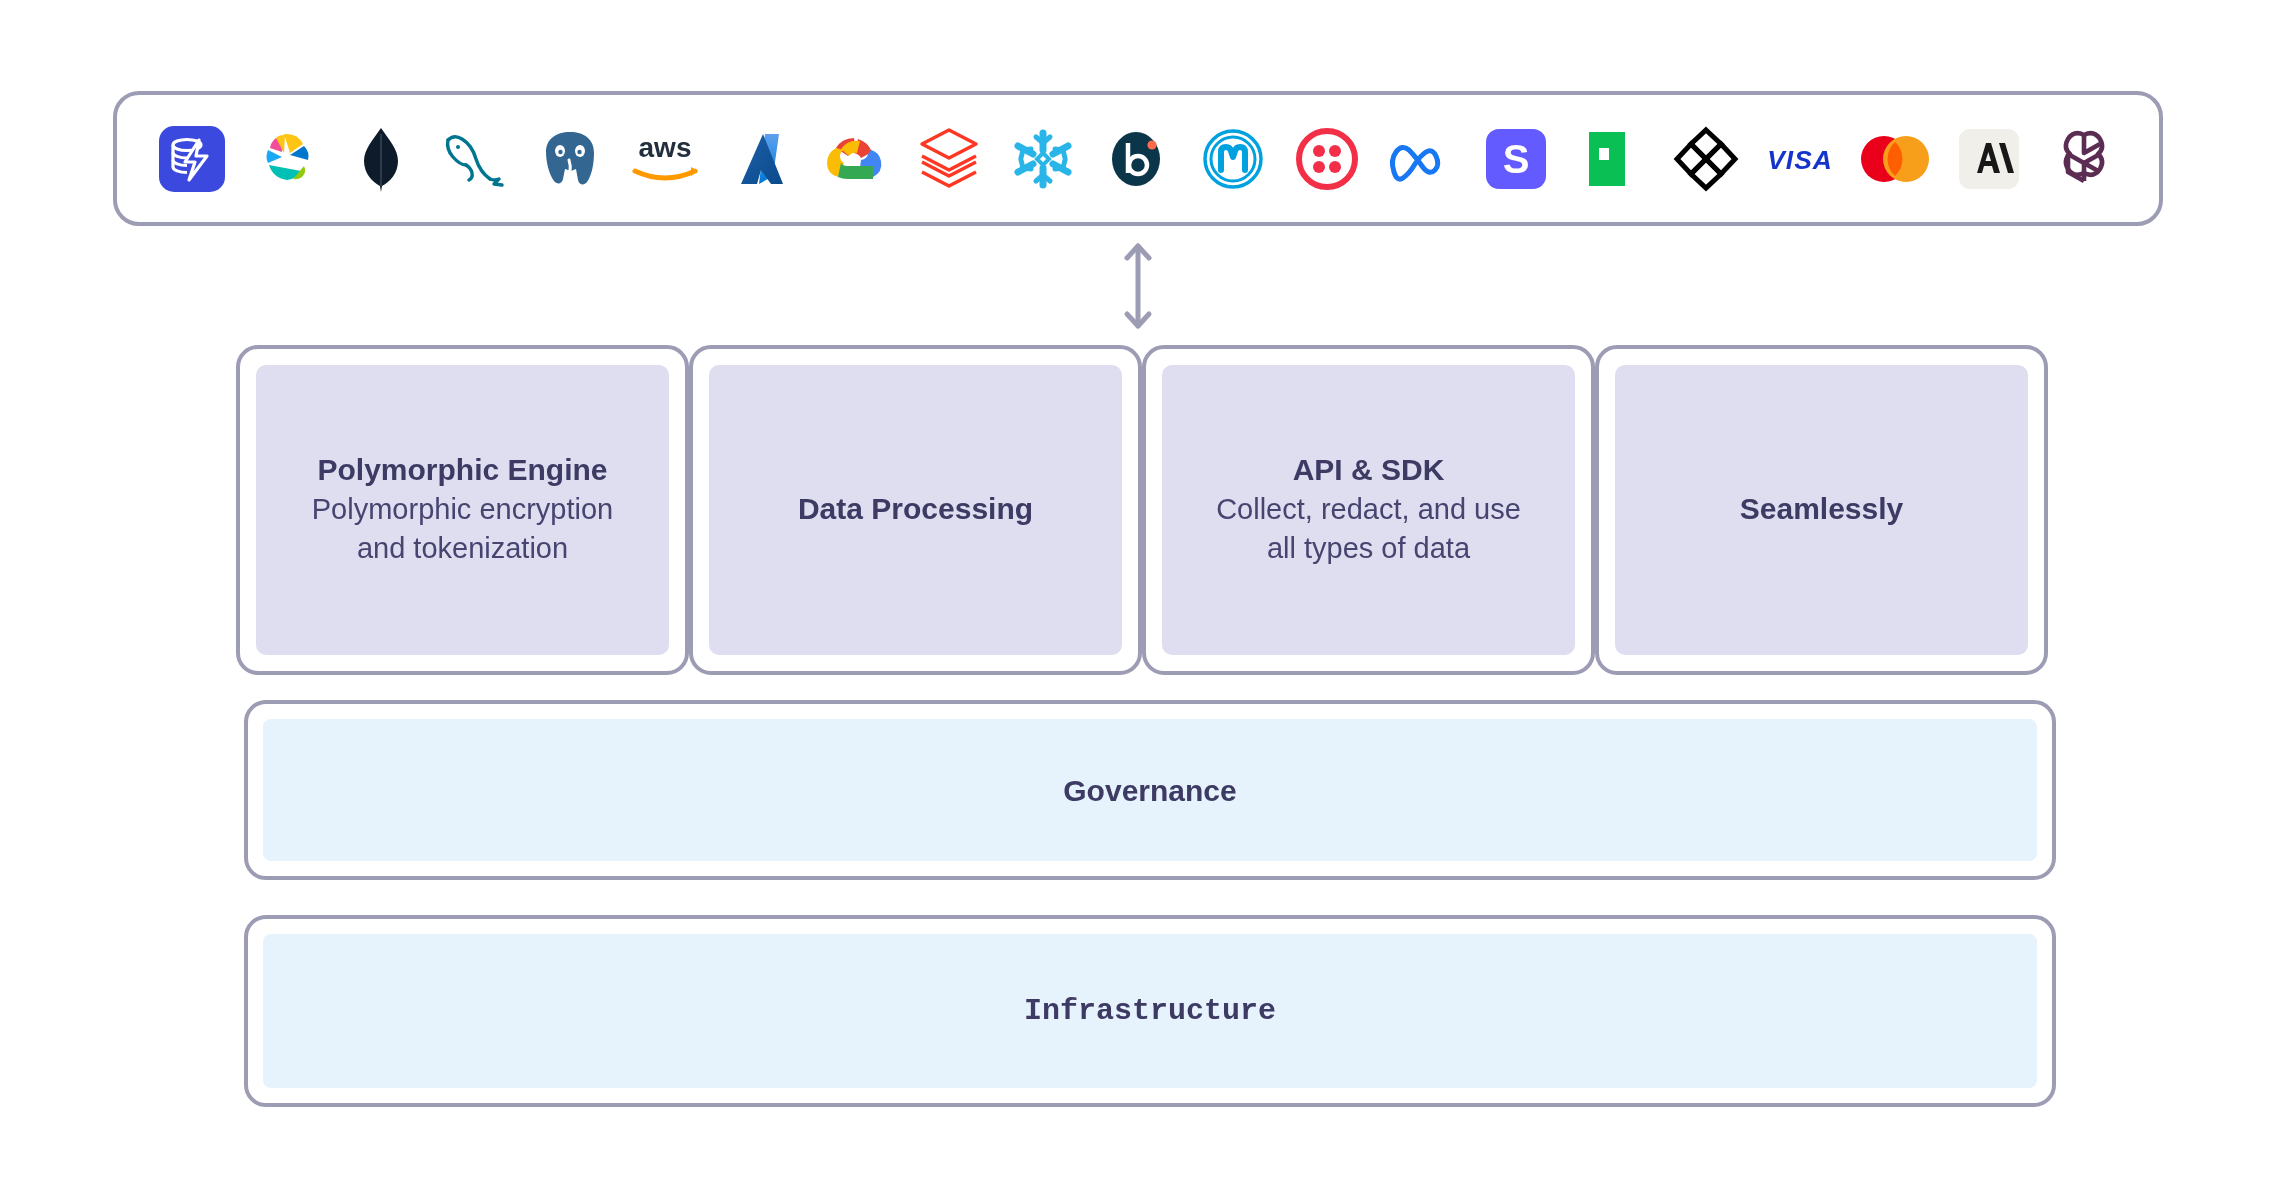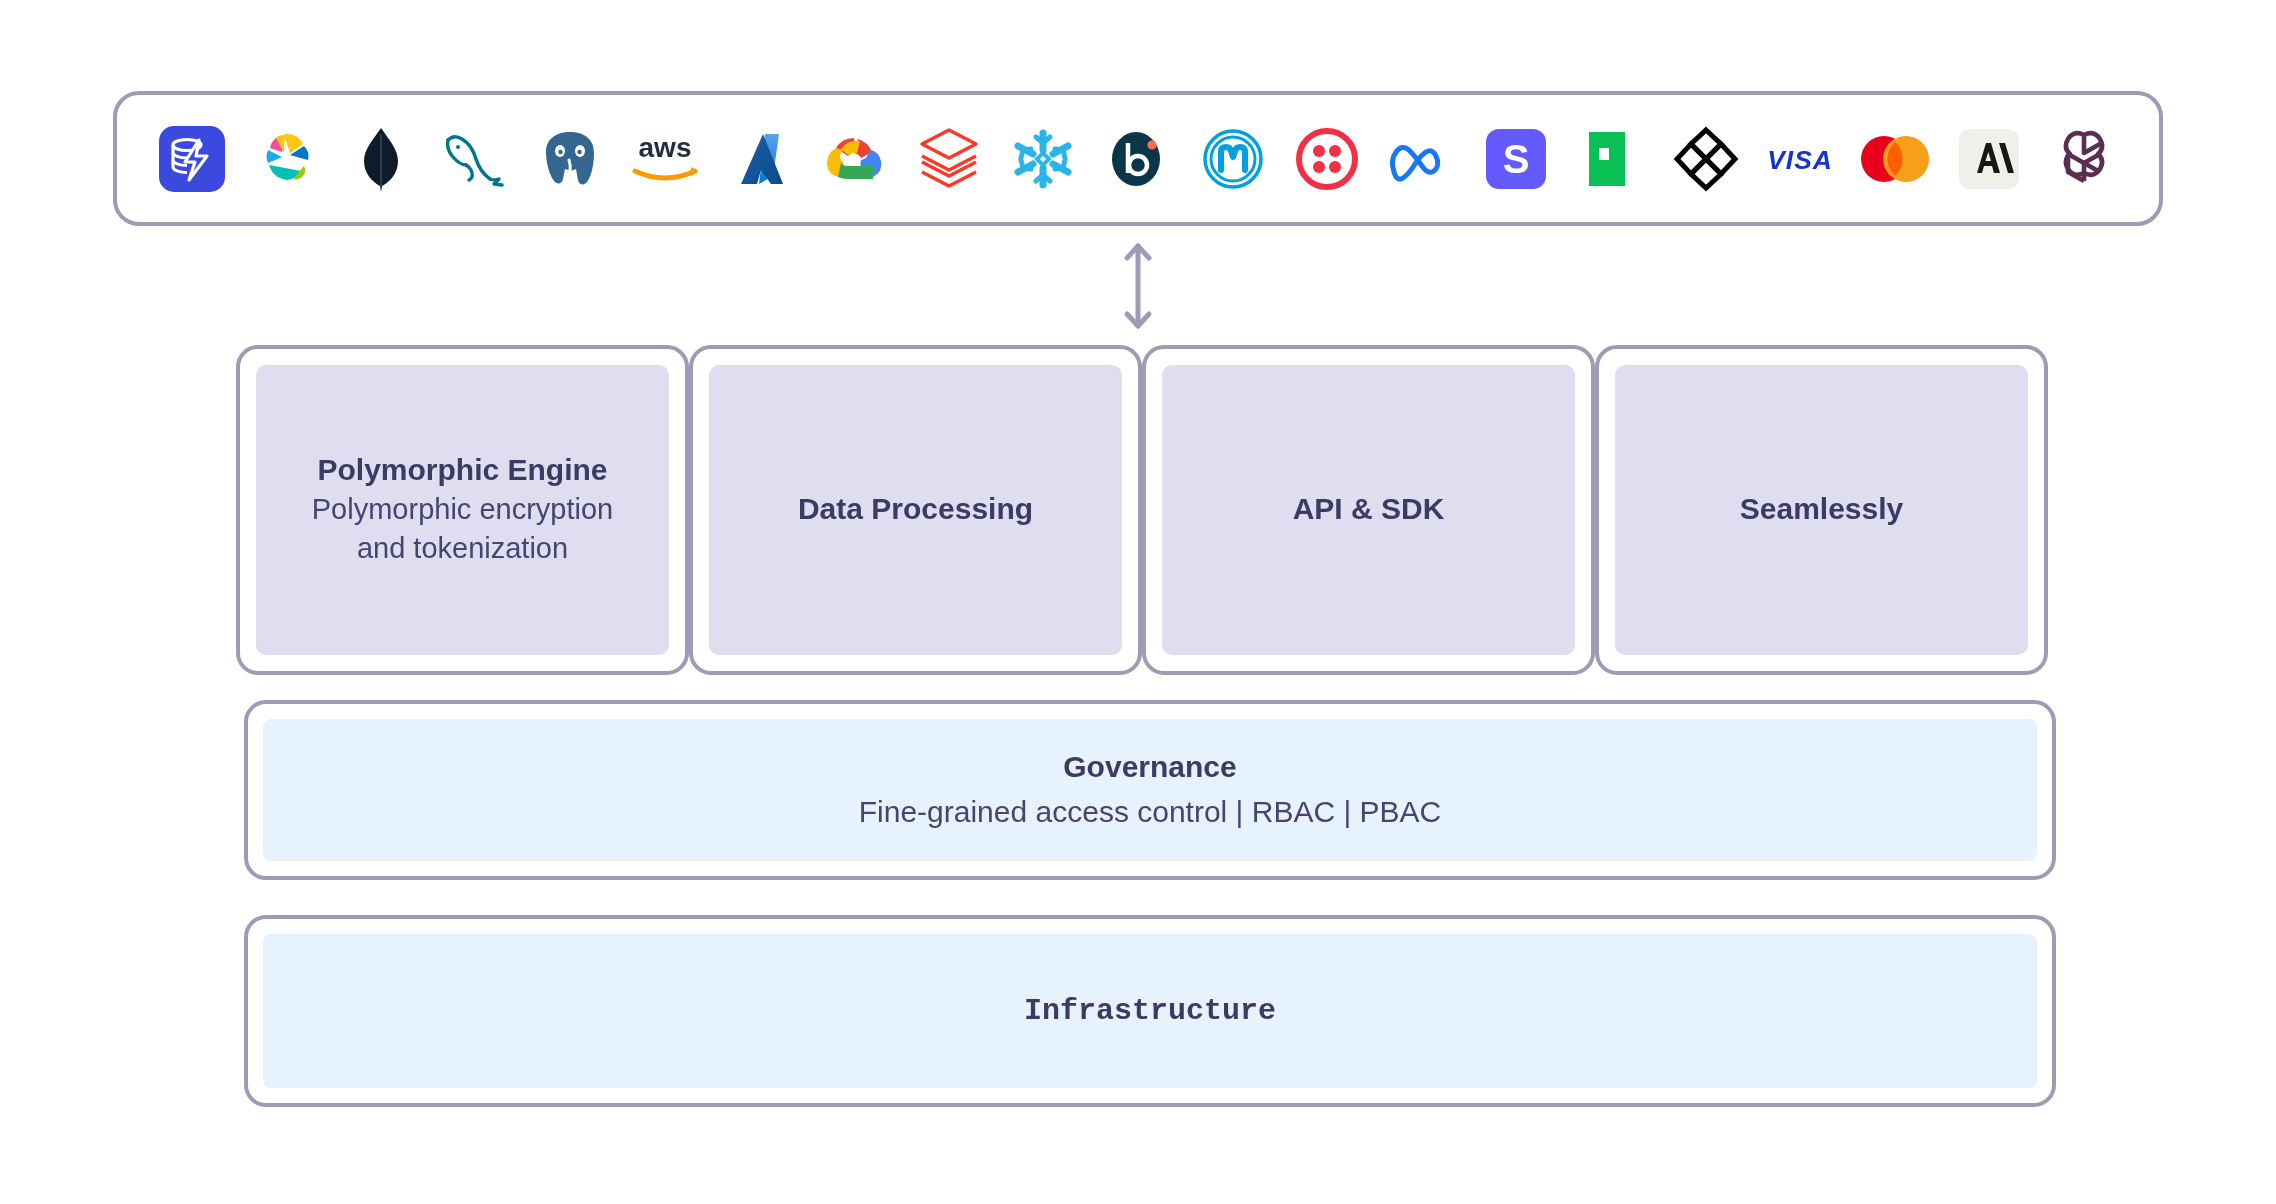--- a/index.html
+++ b/index.html
@@ -404,35 +404,35 @@
 
     <div class="card">
       <div class="card-inner">
         <div class="card-title">Data Processing</div>
       </div>
     </div>
 
     <div class="card">
       <div class="card-inner">
         <div class="card-title">API &amp; SDK</div>
+        <div class="card-desc">Collect, redact, and use all types of data</div>
       </div>
     </div>
 
     <div class="card">
       <div class="card-inner">
         <div class="card-title">Seamlessly</div>
       </div>
     </div>
 
   </div>
 
   <div class="bar" id="governance-bar">
     <div class="bar-inner">
       <div class="bar-title">Governance</div>
-      <div class="bar-desc">Fine-grained access control | RBAC | PBAC</div>
     </div>
   </div>
 
   <div class="bar" id="infrastructure-bar">
     <div class="bar-inner">
       <div class="bar-title">Infrastructure</div>
     </div>
   </div>
 
 </div>

